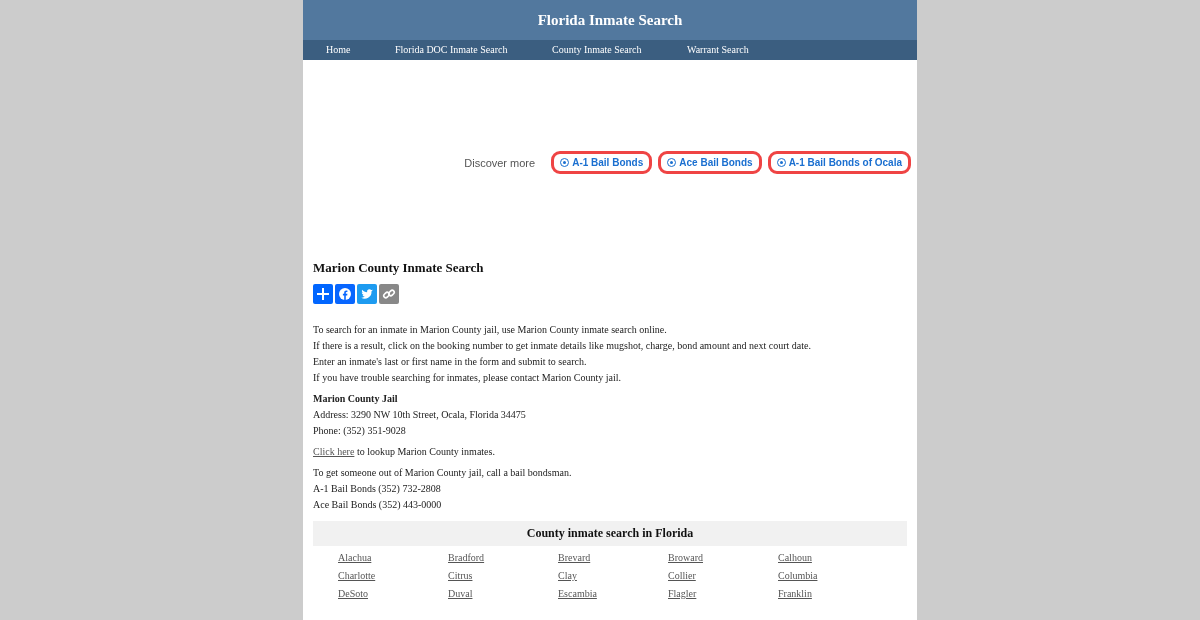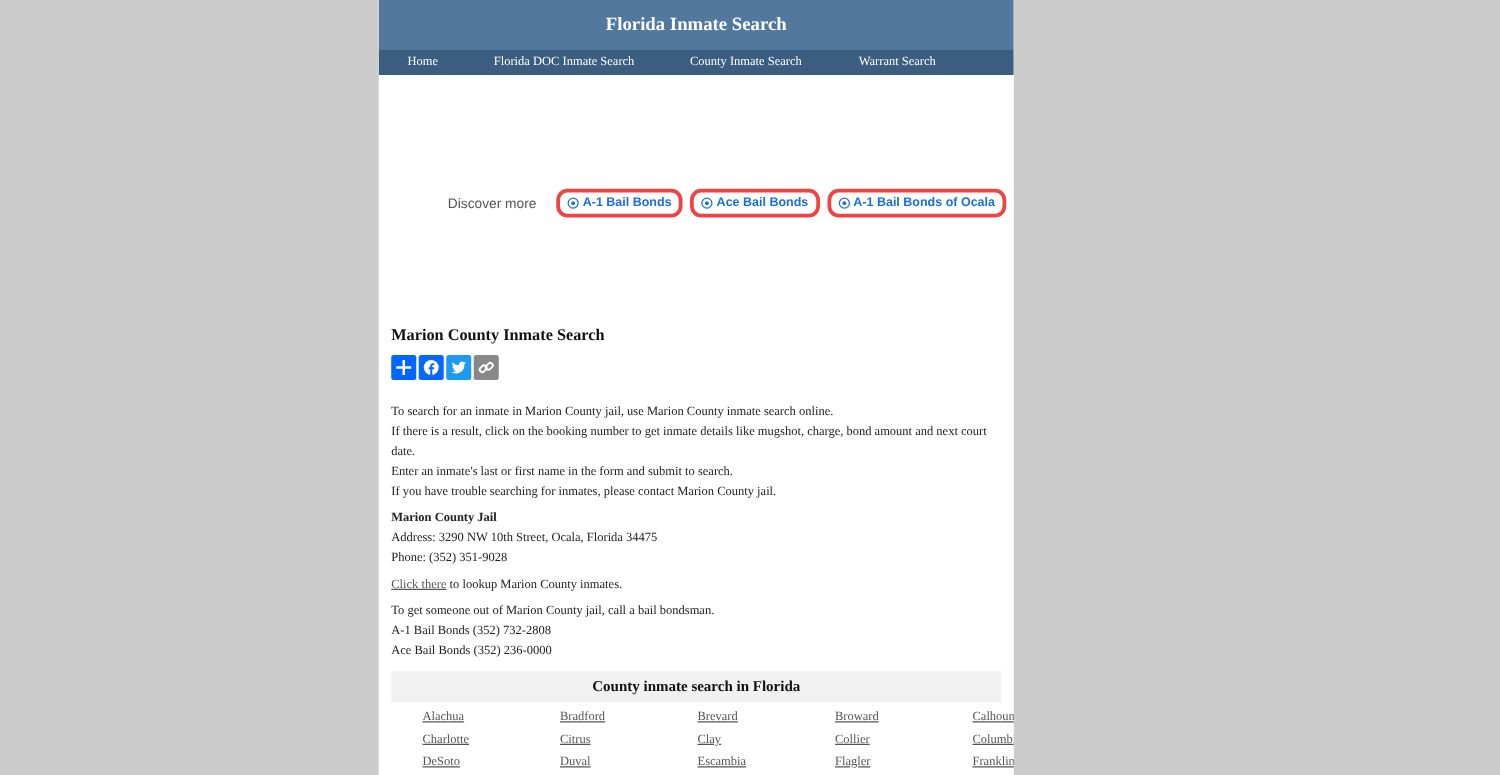--- a/index.html
+++ b/index.html
@@ -7,21 +7,21 @@
     background: #cccccc;
     width: 1200px;
     height: 620px;
     overflow: hidden;
     font-family: "Liberation Serif", serif;
   }
   .page {
     position: absolute;
     left: 303px;
     top: 0;
-    width: 508px;
+    width: 614px;
     height: 620px;
     background: #ffffff;
     overflow: hidden;
   }
   .header {
     background: #52789e;
     height: 40px;
     display: flex;
     align-items: center;
     justify-content: center;
@@ -206,27 +206,27 @@
       <p>If you have trouble searching for inmates, please contact Marion County jail.</p>
     </div>
 
     <div class="block">
       <p class="bold">Marion County Jail</p>
       <p>Address: 3290 NW 10th Street, Ocala, Florida 34475</p>
       <p>Phone: (352) 351-9028</p>
     </div>
 
     <div class="block">
-      <p><a href="#" class="link">Click there</a><span> to lookup Marion County inmates.</span></p>
+      <p><a href="#" class="link">Click here</a><span> to lookup Marion County inmates.</span></p>
     </div>
 
     <div>
       <p>To get someone out of Marion County jail, call a bail bondsman.</p>
       <p>A-1 Bail Bonds (352) 732-2808</p>
-      <p>Ace Bail Bonds (352) 236-0000</p>
+      <p>Ace Bail Bonds (352) 443-0000</p>
     </div>
 
     <div class="county-box">County inmate search in Florida</div>
 
     <div class="county-grid">
       <a href="#">Alachua</a>
       <a href="#">Bradford</a>
       <a href="#">Brevard</a>
       <a href="#">Broward</a>
       <a href="#">Calhoun</a>

